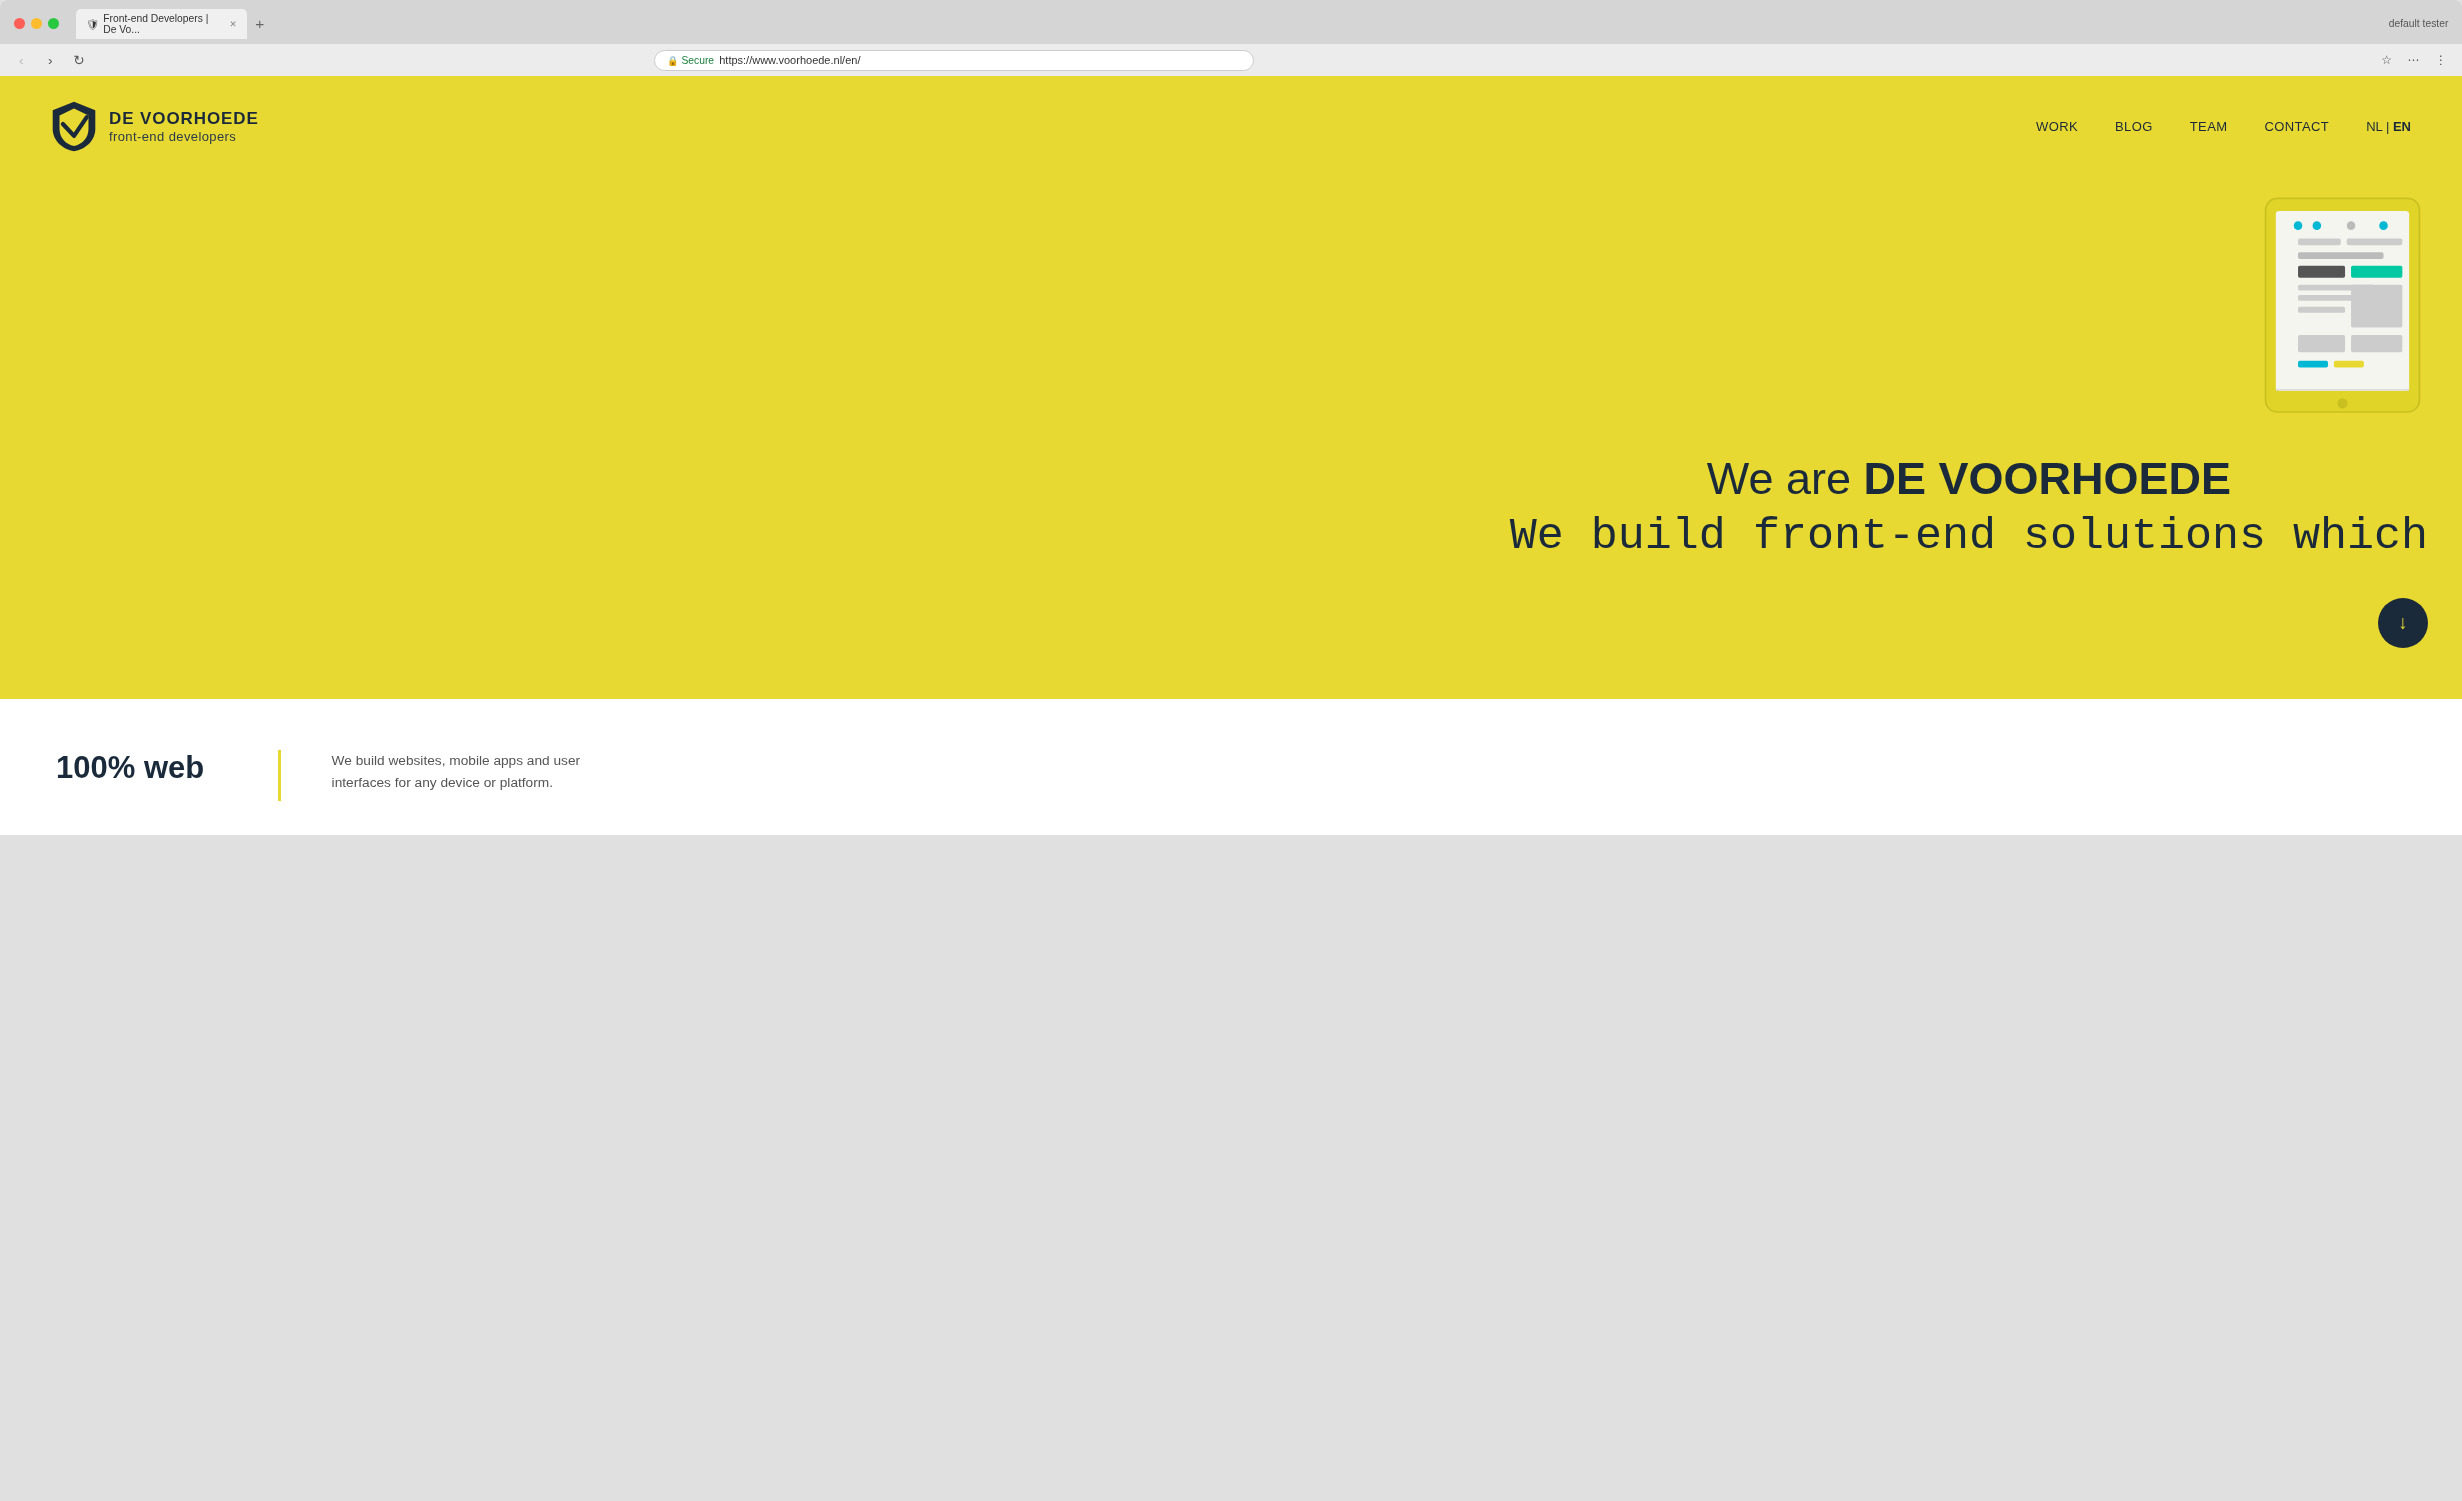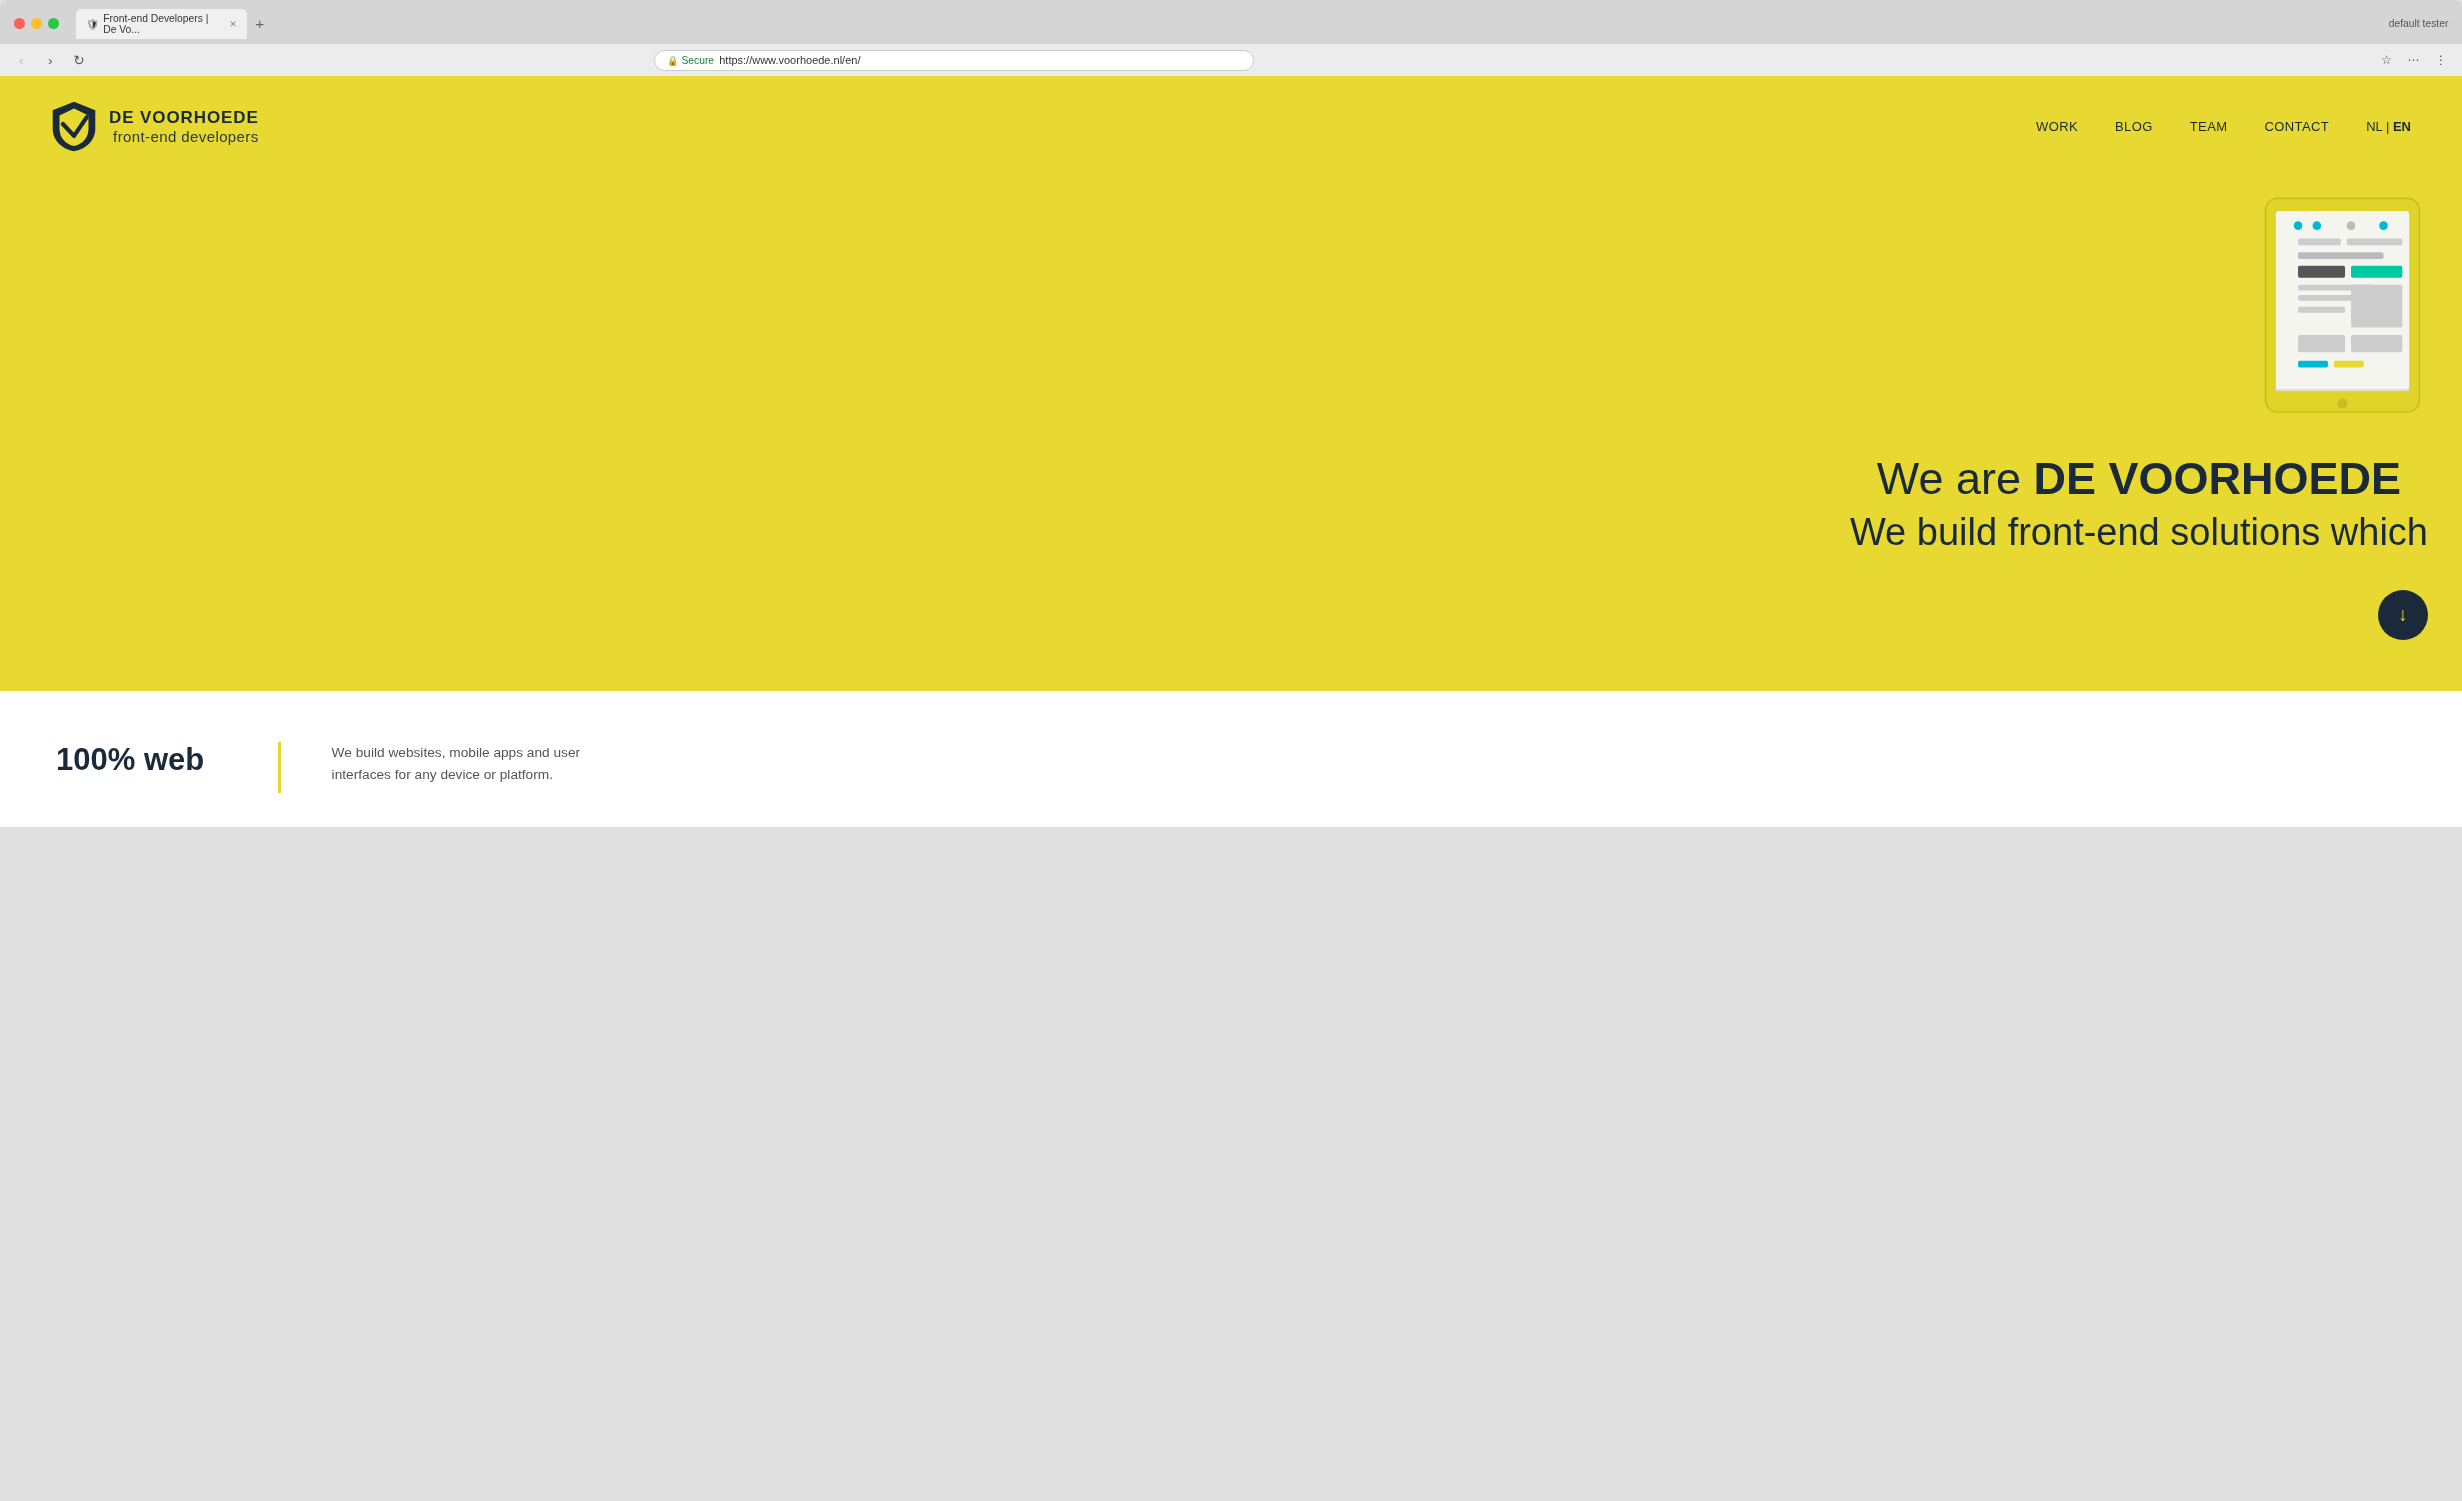--- a/index.html
+++ b/index.html
@@ -162,24 +162,23 @@
       height: 53px;
     }
     .logo-text-area { display: flex; flex-direction: column; }
     .logo-name {
       font-size: 17px;
       font-weight: 800;
       color: #1a2a3a;
       letter-spacing: 0.9px;
     }
     .logo-sub {
-      font-size: 15px;
+      font-size: 13px;
       color: #2a3a4a;
       letter-spacing: 0.4px;
-      text-align: right;
     }
     .nav-links {
       display: flex;
       align-items: center;
       gap: 37px;
     }
     .nav-link {
       font-size: 13px;
       color: #1a2a3a;
       text-decoration: none;
@@ -216,23 +215,24 @@
     .hero-line1 {
       font-size: 45px;
       font-weight: 300;
       margin-bottom: 6.9px;
       line-height: 1.1;
     }
     .hero-line1 strong {
       font-weight: 900;
     }
     .hero-line2 {
-      font-size: 38px;
+      font-size: 45px;
       font-weight: 300;
       line-height: 1.2;
+      font-family: Liberation Mono, monospace;
     }
 
     .scroll-btn {
       margin-top: 34px;
       width: 50px;
       height: 50px;
       background: #1a2a3a;
       border-radius: 50%;
       display: flex;
       align-items: center;

